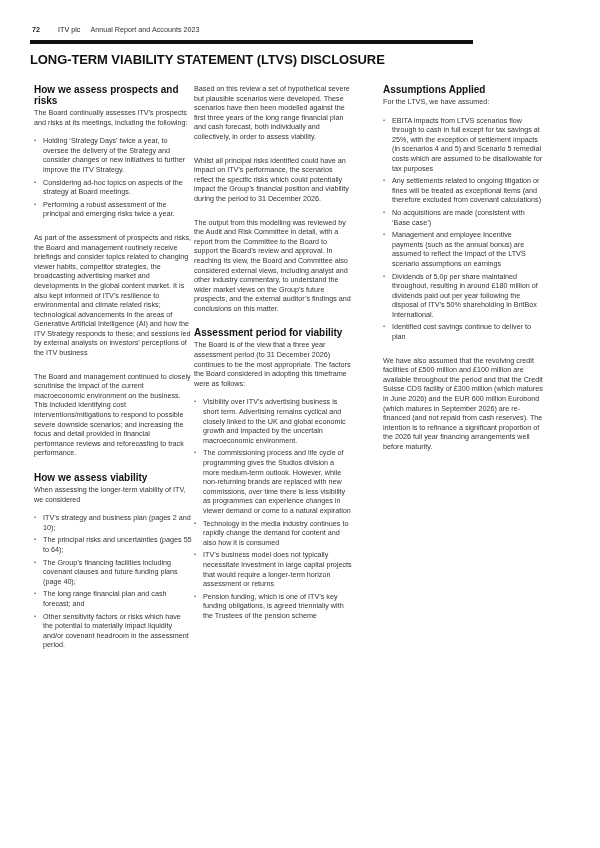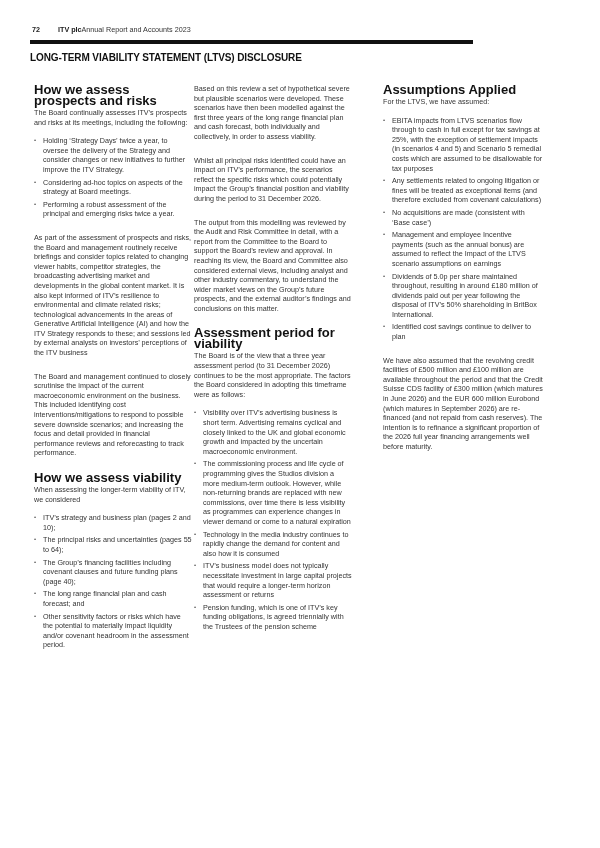--- a/index.html
+++ b/index.html
@@ -5,39 +5,39 @@
   html, body { margin: 0; padding: 0; background: #ffffff; }
   body {
     width: 600px; height: 848px; position: relative; overflow: hidden;
     font-family: "Liberation Sans", sans-serif; color: #1a1a1a;
   }
   .header {
     position: absolute; left: 32px; top: 25px; right: 73px;
     font-size: 7.2px; display: flex; align-items: flex-end;
   }
   .page-num { font-weight: bold; width: 26px; }
-  .brand { font-weight: bold; margin-right: 0; }
+  .brand { font-weight: normal; margin-right: 10px; }
   .report-title { color: #333; }
   .rule {
     position: absolute; left: 30px; top: 40px; width: 443px; height: 4px; background: #111;
   }
   .page-title {
     position: absolute; left: 30px; top: 52px; margin: 0;
-    font-size: 10px; font-weight: 900; letter-spacing: -0.1px; color: #111;
+    font-size: 13px; font-weight: 900; letter-spacing: -0.1px; color: #111;
     text-transform: uppercase;
   }
   .col {
     position: absolute; top: 84px; width: 158px;
     font-size: 7.2px; line-height: 9.6px; color: #333;
   }
   .col1 { left: 34px; }
   .col2 { left: 194px; }
   .col3 { left: 383px; width: 160px; }
   h2 {
-    font-size: 13px; line-height: 11px; margin: 0 0 2px 0; font-weight: bold; color: #111;
+    font-size: 10px; line-height: 11px; margin: 0 0 2px 0; font-weight: bold; color: #111;
   }
   p { margin: 0 0 9px 0; }
   ul { list-style: none; margin: 0 0 9px 0; padding: 0; }
   li { position: relative; padding-left: 9px; margin-bottom: 3px; }
   li::before { content: "•"; position: absolute; left: 0; top: 0; font-size: 6px; color: #555; }
   .mt-gap { margin-top: 14px; }
 </style>
 </head>
 <body>
 

